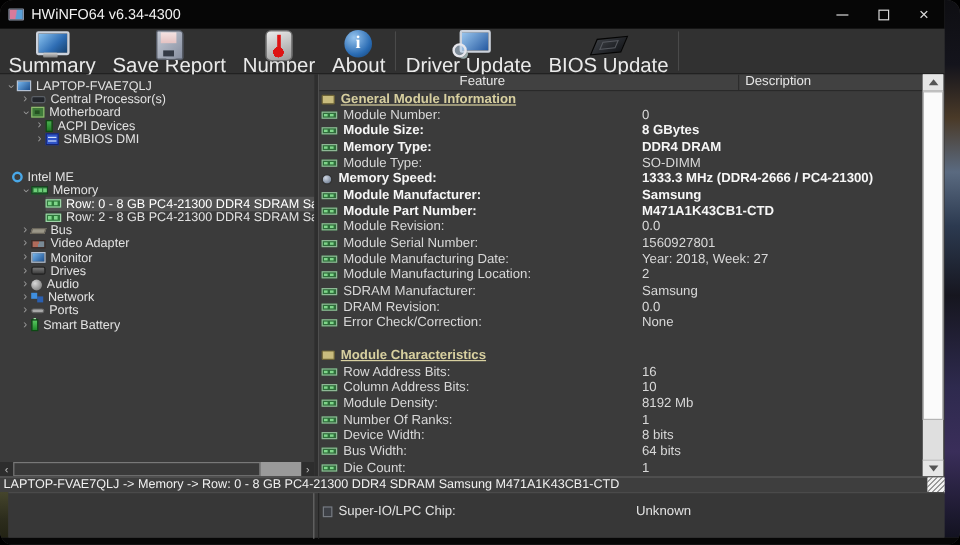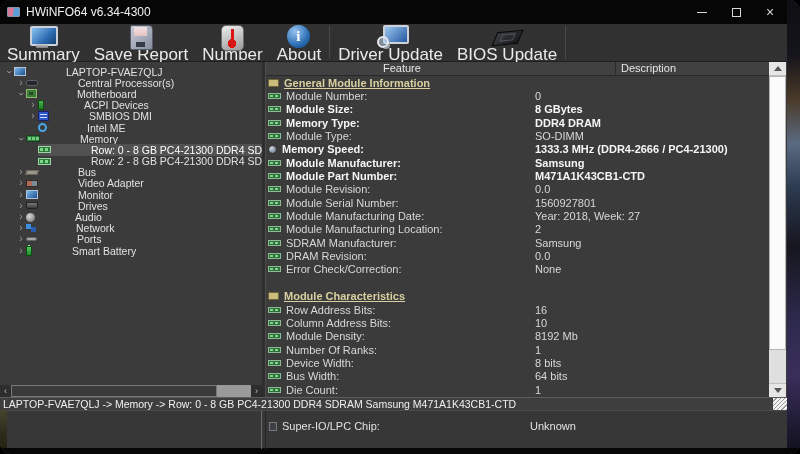--- a/index.html
+++ b/index.html
@@ -58,21 +58,21 @@
   .tb-icon.bios-update-icon::after{content:'';position:absolute;left:11px;top:9px;width:11px;height:5px;
     border:1px solid #55585e;transform:skewX(-28deg) rotate(-6deg);}
 
   
   #main{position:absolute;left:0;top:62px;width:787px;height:335px;background:#3b3b3b;}
   #tree-panel{position:absolute;left:0;top:0;width:262px;height:335px;overflow:hidden;}
   #tree-rows{position:absolute;left:0;top:4px;width:262px;}
   .tree-row{display:flex;align-items:center;height:11.2px;white-space:nowrap;font-size:10.5px;color:#e2e2e2;}
   .expander{width:10px;flex:0 0 10px;font-size:10px;line-height:10px;color:#9a9a9a;text-align:center;}
   .expander.open{transform:rotate(90deg);}
-  .tree-inner{display:flex;align-items:center;flex:1;height:11.2px;min-width:0;gap:36px;}
+  .tree-inner{display:flex;align-items:center;flex:1;height:11.2px;min-width:0;}
   .tree-row.selected .tree-inner{background:#515151;color:#ffffff;}
   .tlabel{margin-left:4px;overflow:hidden;}
   .ticon{position:relative;display:inline-block;flex:0 0 auto;}
 
   
   .computer-icon,.monitor-icon{width:12px;height:9px;border:1px solid #b5c2d4;background:linear-gradient(135deg,#79b8ef,#1c4f8e);}
   .cpu-icon{width:12px;height:6px;background:#23262c;border:1px solid #5a5f66;border-radius:2px;}
   .motherboard-icon{width:11px;height:9px;background:#3e7a39;border:1px solid #8fba6e;}
   .motherboard-icon::after{content:'';position:absolute;left:2px;top:2px;width:4px;height:3px;background:#245020;}
   .acpi-devices-icon{width:6px;height:10px;background:linear-gradient(#49b34f,#1f7a24);border:1px solid #0f4a12;}
@@ -230,21 +230,21 @@
               <span class="tlabel">ACPI Devices</span>
             </span>
           </div>
           <div class="tree-row" style="padding-left: 28px;">
             <span class="expander">›</span>
             <span class="tree-inner">
               <span class="ticon smbios-dmi-icon"></span>
               <span class="tlabel">SMBIOS DMI</span>
             </span>
           </div>
-          <div class="tree-row" style="padding-left: 28px;">
+          <div class="tree-row" style=" margin-top: 20px;">
             <span class="expander"></span>
             <span class="tree-inner">
               <span class="ticon intel-me-icon"></span>
               <span class="tlabel">Intel ME</span>
             </span>
           </div>
           <div class="tree-row" style="padding-left: 16px;">
             <span class="expander open">›</span>
             <span class="tree-inner">
               <span class="ticon memory-icon"></span>

